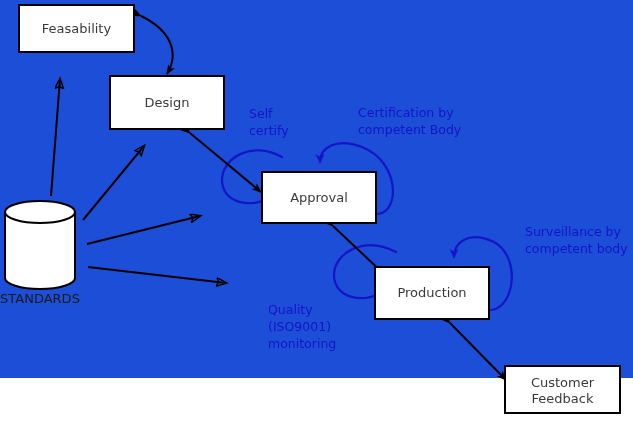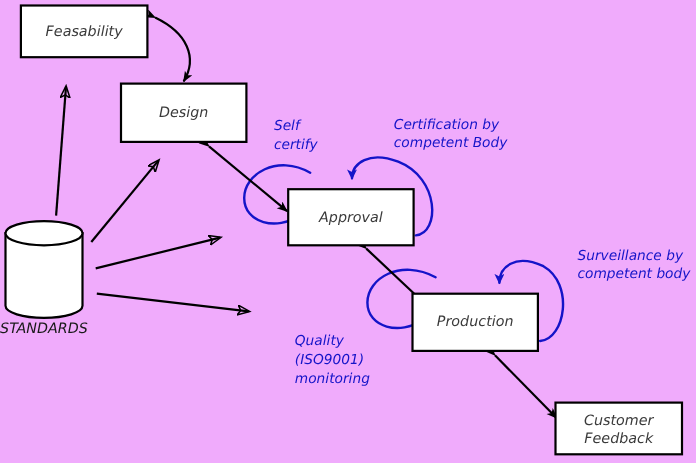--- a/index.html
+++ b/index.html
@@ -9,23 +9,22 @@
   }
   body {
     width: 633px;
     height: 421px;
     font-family: "DejaVu Sans", sans-serif;
     overflow: hidden;
   }
   #diagram-root {
     position: relative;
     width: 633px;
-    height: 421px;
-    background: #f0abfc;
-    font-style: italic;
+    height: 378px;
+    background: #1d4ed8;
   }
   svg#diagram-svg {
     position: absolute;
     left: 0;
     top: 0;
     width: 633px;
     height: 421px;
   }
   .node-box {
     fill: #ffffff;

